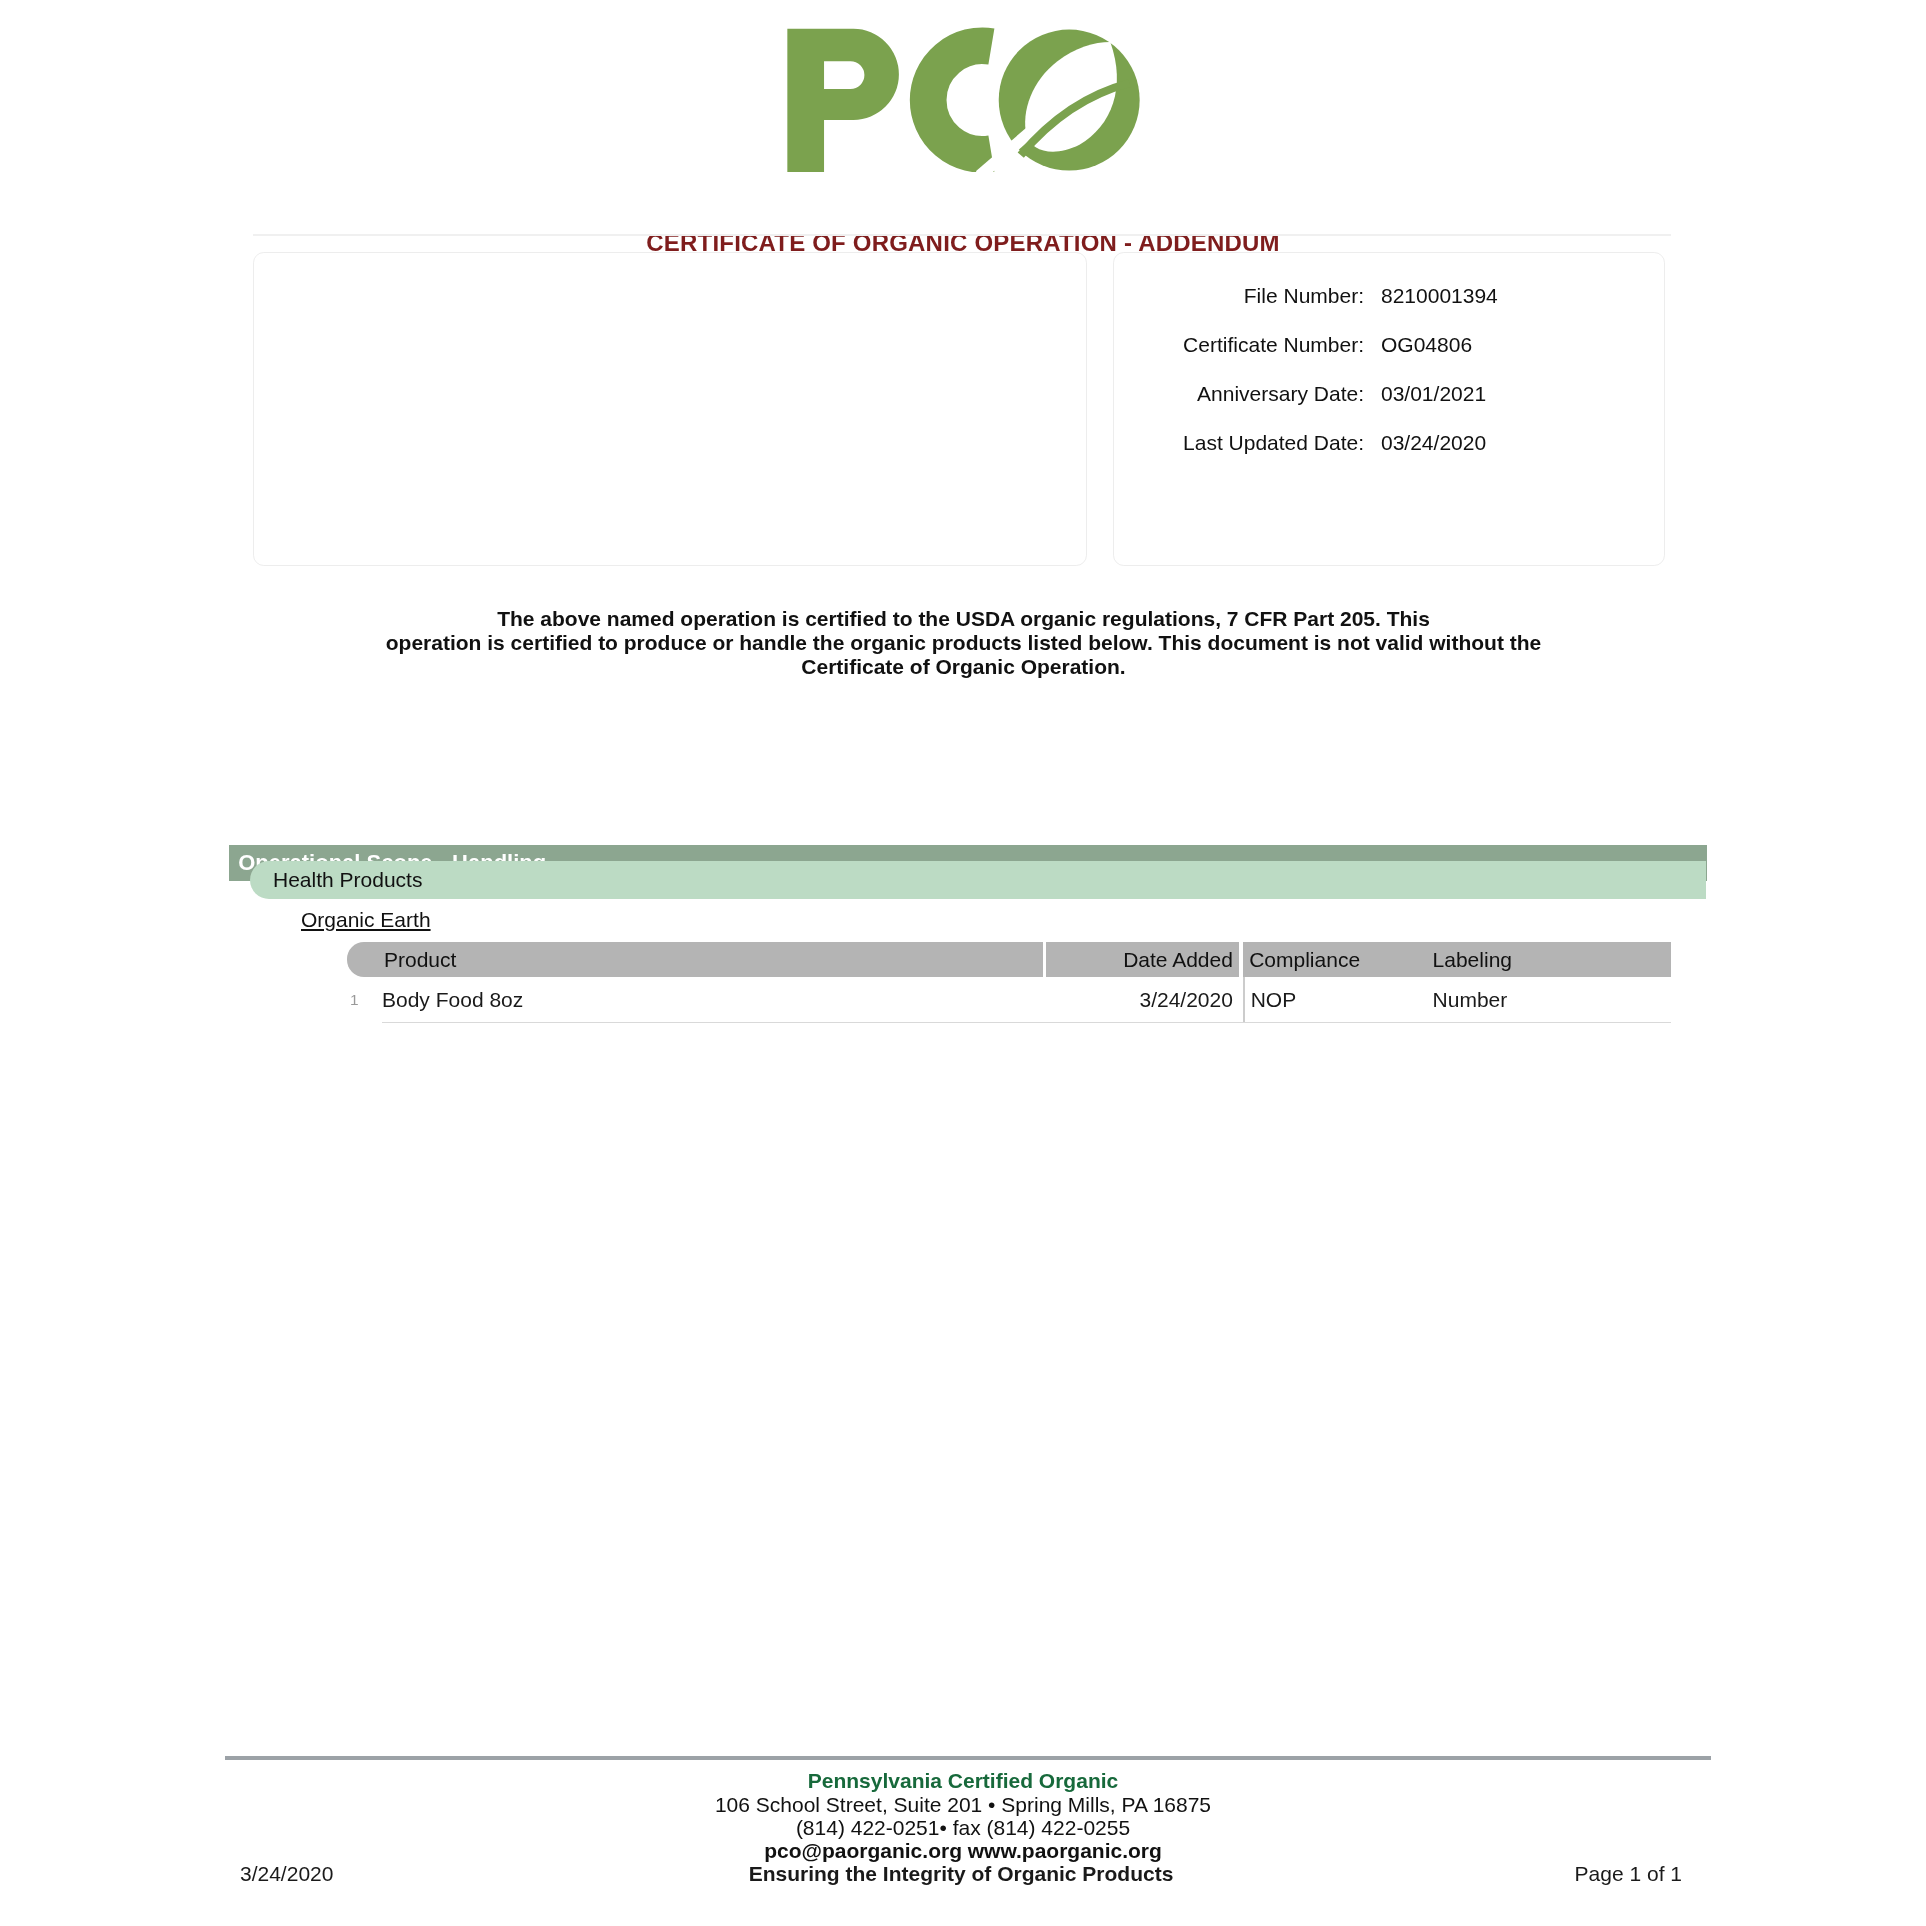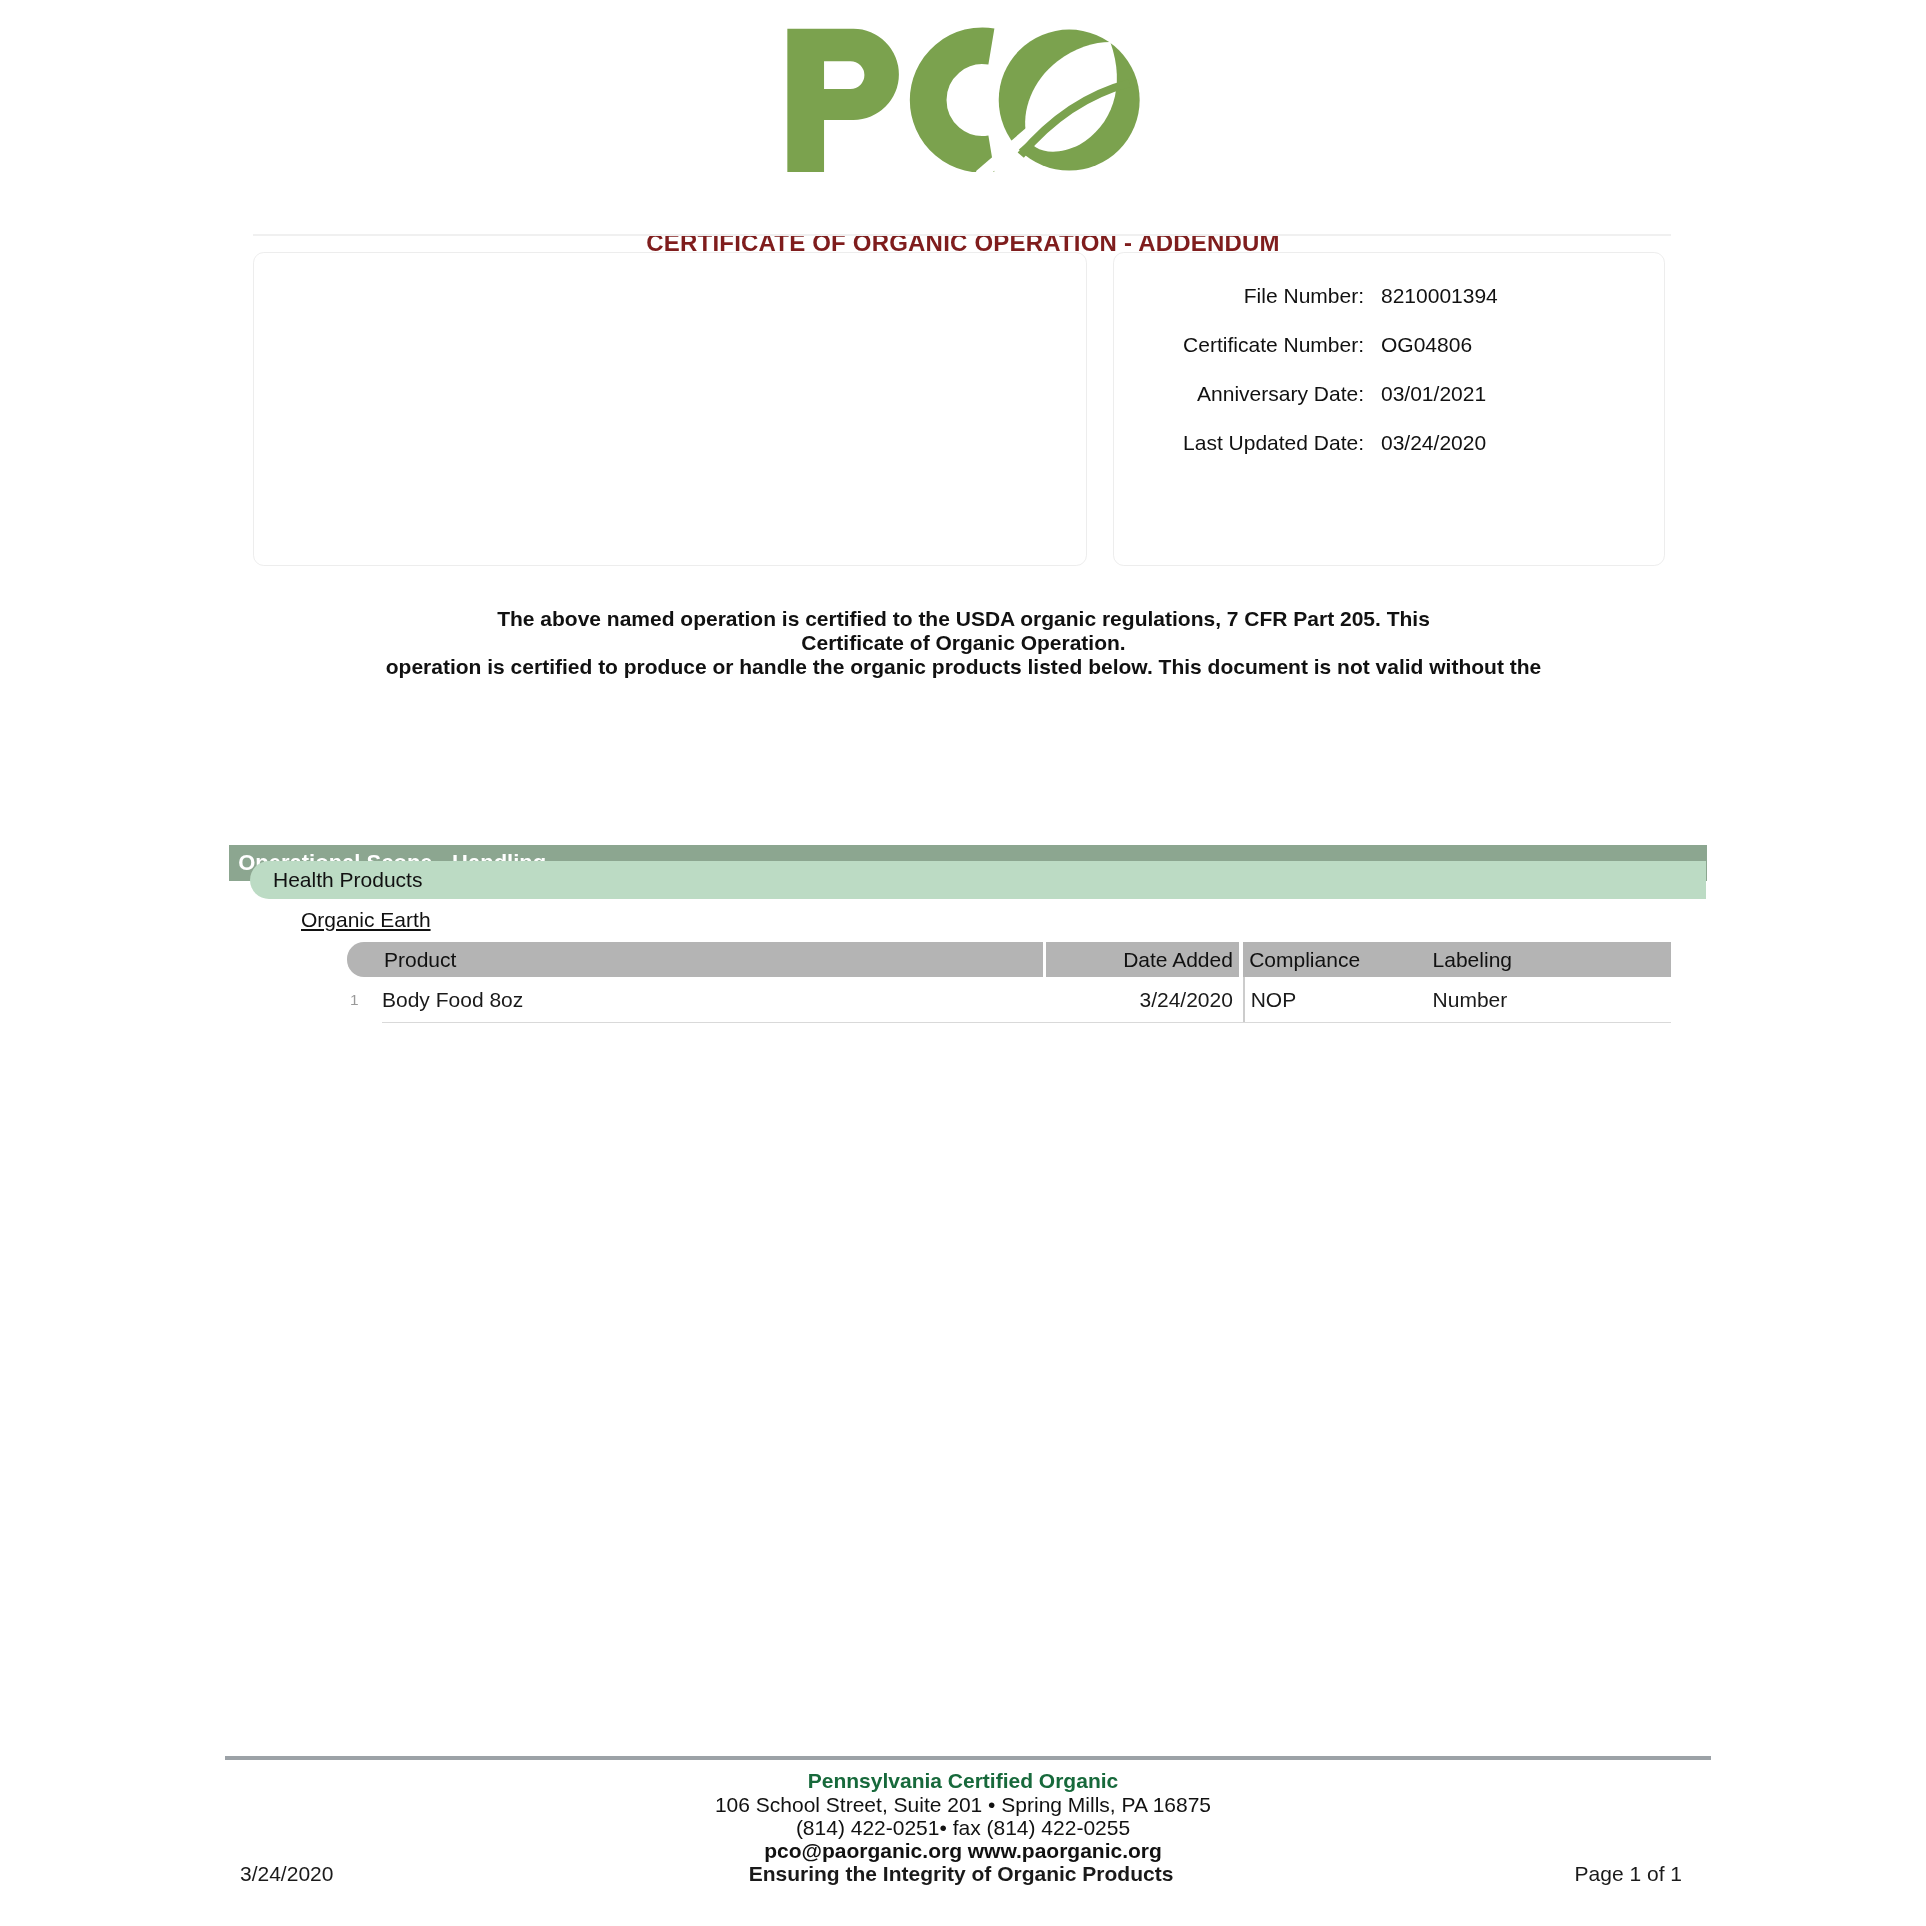--- a/index.html
+++ b/index.html
@@ -193,22 +193,22 @@
     <span class="info-value">03/01/2021</span>
   </div>
   <div class="info-row">
     <span class="info-label">Last Updated Date:</span>
     <span class="info-value">03/24/2020</span>
   </div>
 </div>
 
 <div class="abs statement">
   <div>The above named operation is certified to the USDA organic regulations, 7 CFR Part 205. This</div>
+  <div>operation is certified to produce or handle the organic products listed below. This document is not valid without the</div>
   <div>Certificate of Organic Operation.</div>
-  <div>operation is certified to produce or handle the organic products listed below. This document is not valid without the</div>
 </div>
 
 <div class="abs scope-bar">Operational Scope - Handling</div>
 <div class="abs category-bar">Health Products</div>
 <div class="abs operation-name">Organic Earth</div>
 
 <div class="abs ptable">
   <div class="ptable-head">
     <div class="hcell hcell-product">Product</div>
     <div class="hgap"></div>

